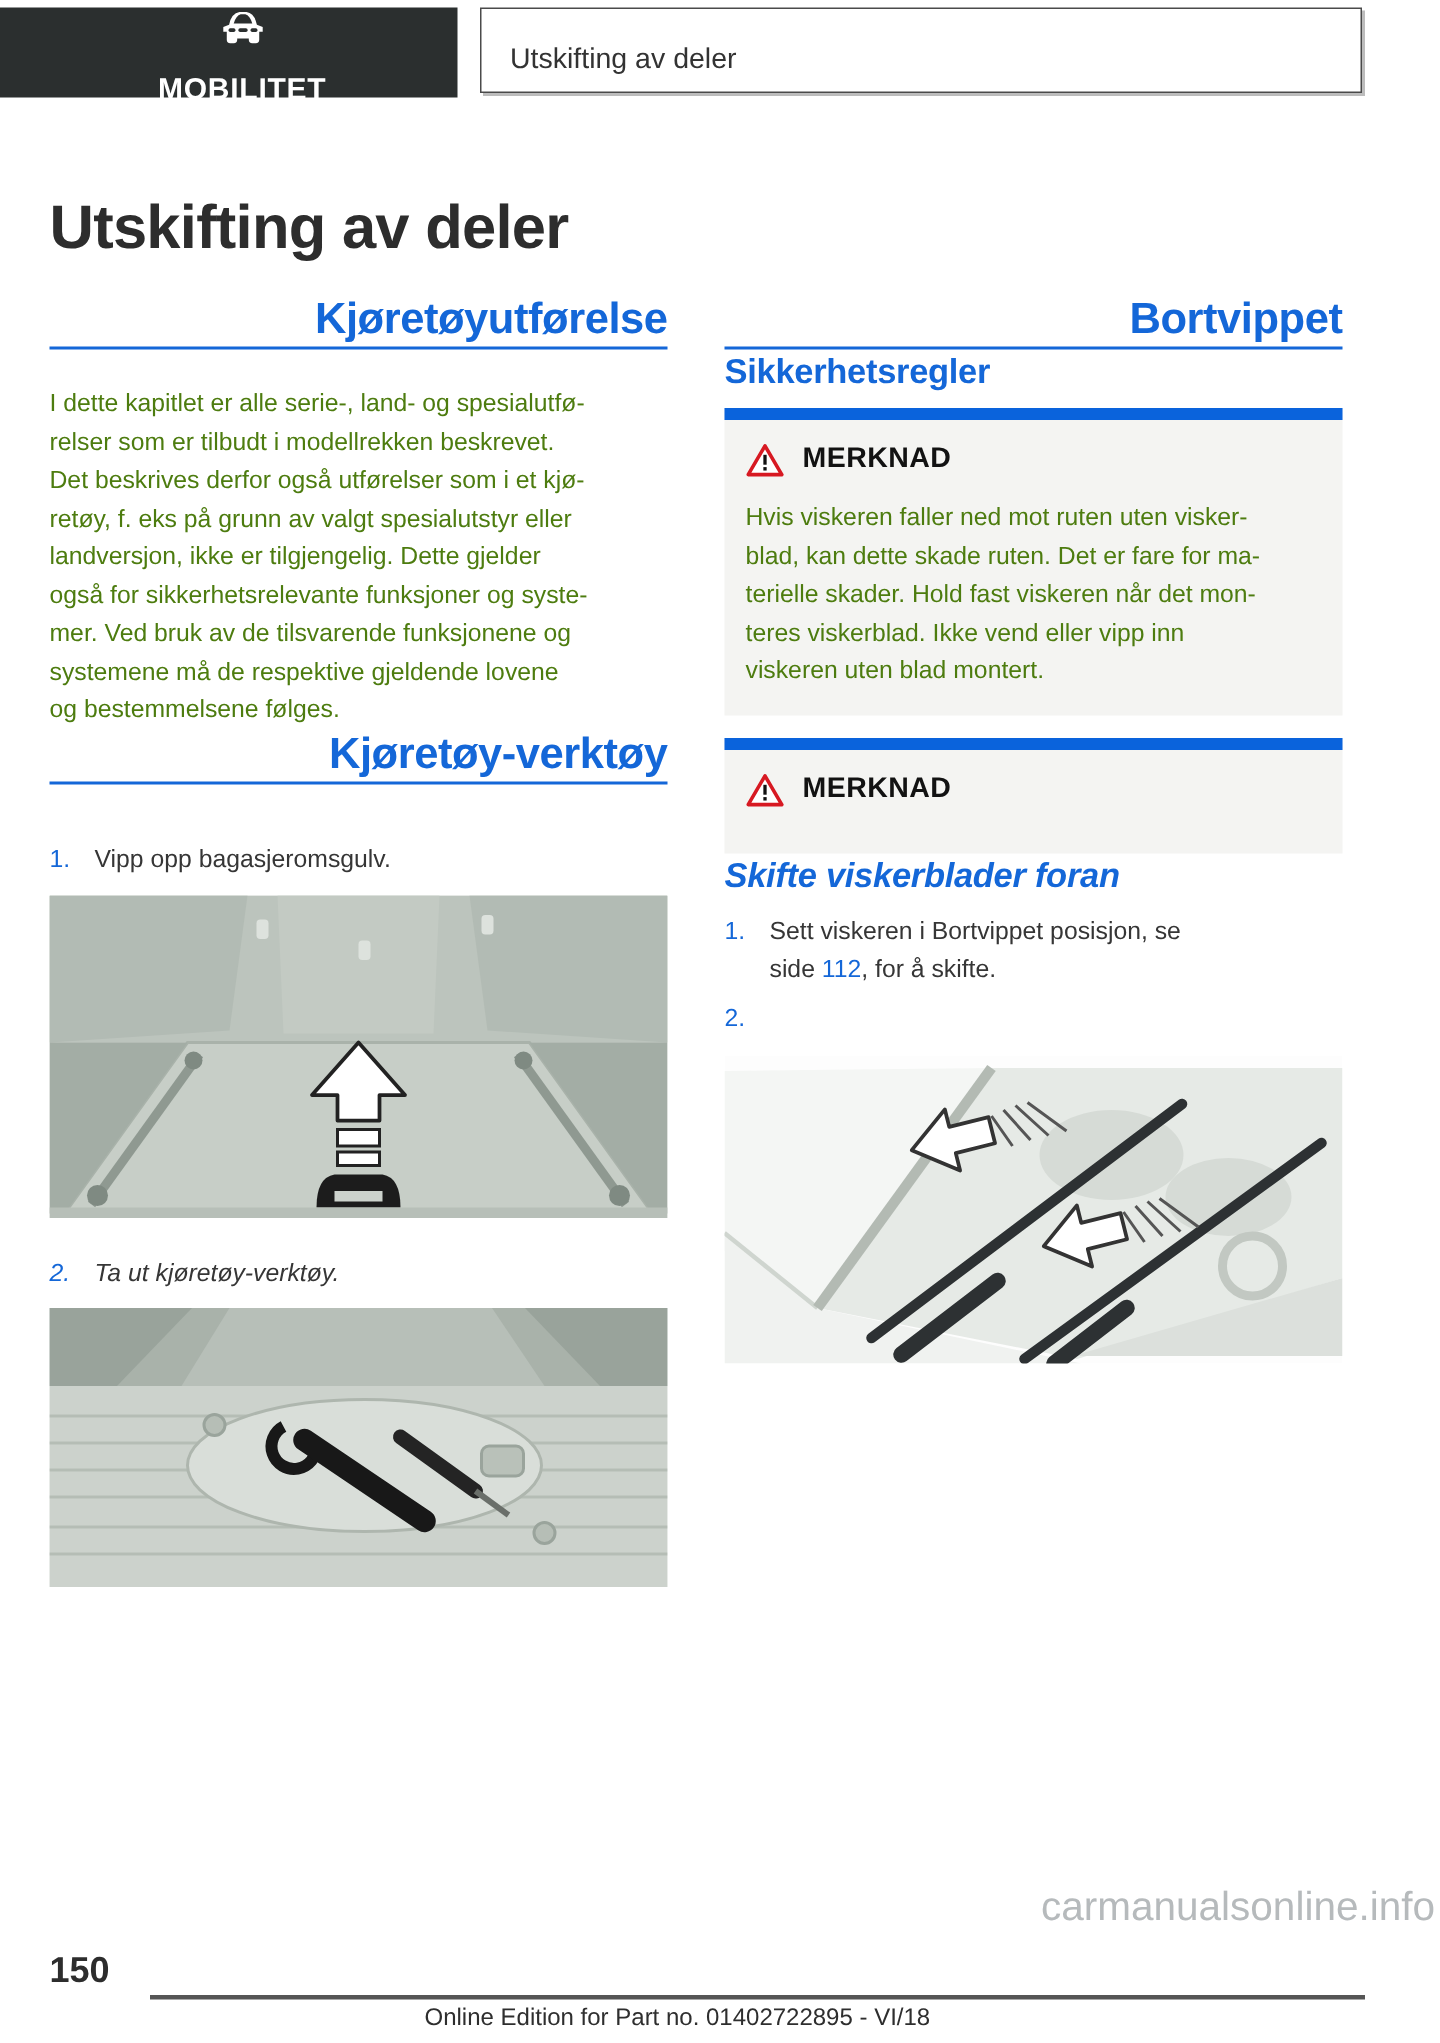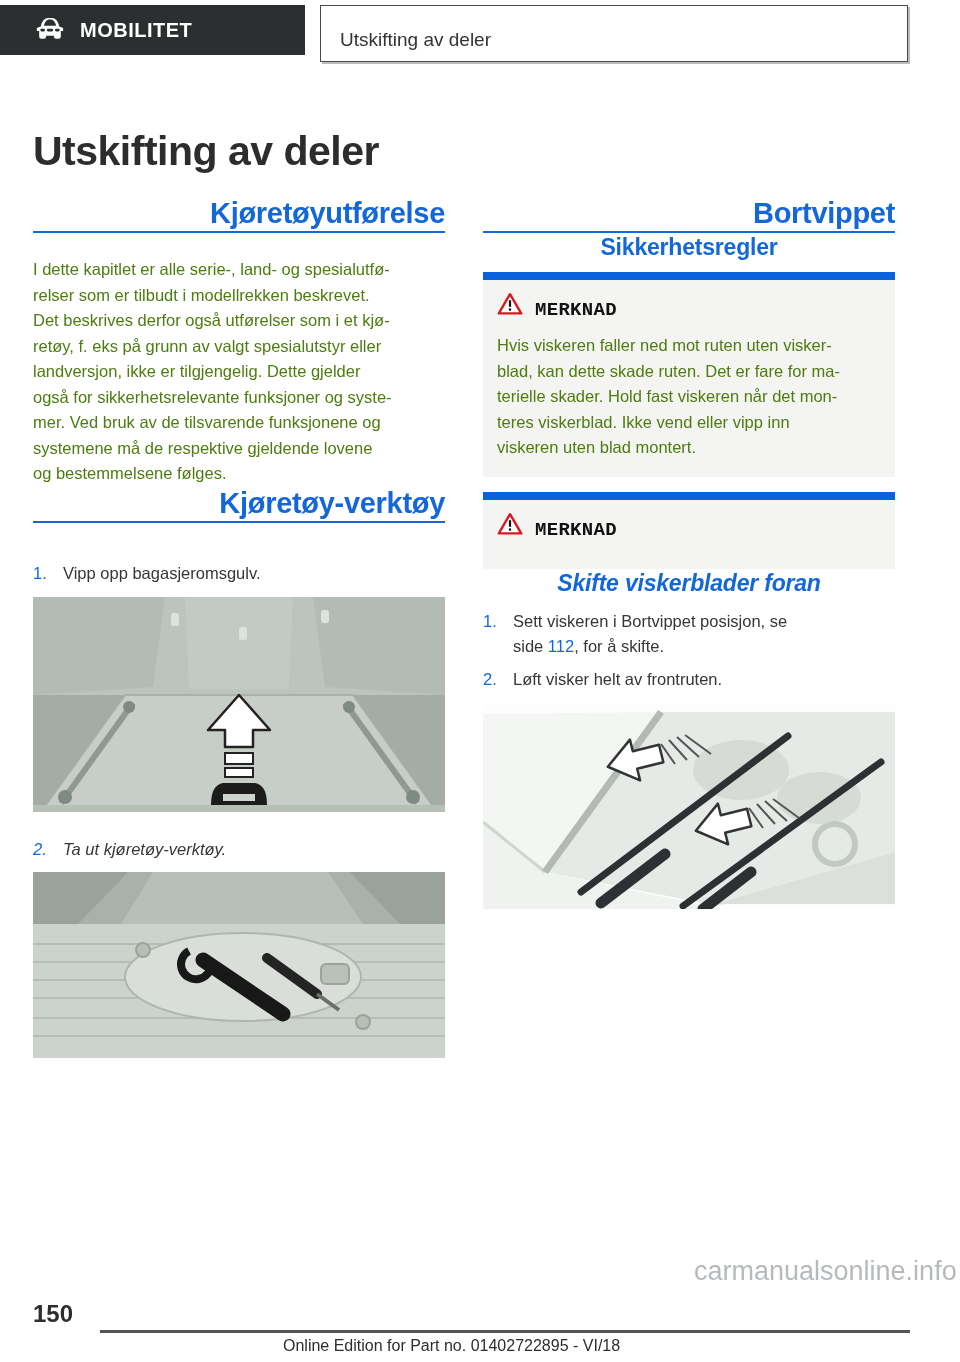--- a/index.html
+++ b/index.html
@@ -4,23 +4,24 @@
 <style>
   * { box-sizing: border-box; }
   html,body { margin:0; padding:0; }
   body {
     width:960px; height:1362px; position:relative; overflow:hidden;
     background:#ffffff; color:#363636;
     font-family:"Liberation Sans", sans-serif;
   }
   
   .badge {
-    position:absolute; left:0; top:5px; width:305px; height:50px;
+    position:absolute; left:0; top:5px; width:305px; height:60px;
     background:#2b2f2f; display:flex; align-items:center; gap:13px;
-    padding-left:33px;
+    padding-left:18px;
+    flex-direction:column;
   }
   .badge-label { color:#fff; font-size:20px; font-weight:700; letter-spacing:.5px; }
   .chapter-box {
     position:absolute; left:320px; top:5px; width:588px; height:57px;
     background:#fff; border:1px solid #4a4a4a; box-shadow:2px 2px 0 #bcbcbc;
     display:flex; align-items:center; padding:12px 0 0 19px;
   }
   .chapter-title { font-size:19px; color:#333; }
   
   .page-title {
@@ -33,38 +34,38 @@
   .col-left  { left:33px; }
   .col-right { left:483px; }
   h2.sec {
     margin:0; font-size:29px; line-height:32px; font-weight:700;
     color:#1467d8; border-bottom:2px solid #1467d8; padding-bottom:2px;
     letter-spacing:-0.3px;
     text-align:right;
   }
   h3.sub {
     margin:0; font-size:23px; line-height:28px; font-weight:700;
-    color:#1467d8; letter-spacing:-0.2px;text-align:center;
+    color:#1467d8; letter-spacing:-0.2px;
   }
   .body-text {
     font-size:16.5px; line-height:25.5px; color:#4d7c0f; white-space:pre-line;
   }
   p.lead { margin:24px 0 0 0; }
   .step { display:flex; }
   .step-num { flex:0 0 30px; color:#1467d8; font-size:16.5px; line-height:25.5px; }
   .step-text { font-size:16.5px; line-height:25.5px; color:#363636; white-space:pre-line; }
   .inline-link { color:#1467d8; text-decoration:none; cursor:pointer; }
   figure { margin:0; }
   figure svg { display:block; }
   
   .notice {
     background:#f4f4f2; border-top:8px solid #0a63dc;
     padding:15px 12px 16px 14px;
   }
-  .notice-head { display:flex; align-items:flex-end; gap:12px; margin-bottom:12px; height:26px;font-family:Liberation Mono, monospace; }
+  .notice-head { display:flex; align-items:flex-start; gap:12px; margin-bottom:12px; height:26px; }
   .notice-label { font-size:19px; font-weight:700; color:#121212; letter-spacing:.3px; }
   
   .mt7  { margin-top:7px; }  .mt9  { margin-top:9px; }
   .mt11 { margin-top:11px; } .mt12 { margin-top:12px; }
   .mt15 { margin-top:15px; } .mt25 { margin-top:25px;font-style:italic; }
   .mt30 { margin-top:30px; } .mt37 { margin-top:37px; }
   .mt38 { margin-top:38px; }
   
   .page-num { position:absolute; left:33px; top:1300px; font-size:24px; font-weight:700; color:#2d2d2d; }
   .footer-line { position:absolute; left:100px; top:1330px; width:810px; height:3px; background:#555; }
@@ -211,21 +212,20 @@
   <h3 class="sub mt25">Skifte viskerblader foran</h3>
 
   <div class="step mt12">
     <span class="step-num">1.</span>
     <span class="step-text"><span>Sett viskeren i Bortvippet posisjon, se
 side </span><a class="inline-link">112</a><span>, for å skifte.</span></span>
   </div>
 
   <div class="step mt7">
     <span class="step-num">2.</span>
-    <span class="step-text">Løft visker helt av frontruten.</span>
   </div>
 
   <figure class="mt12">
     <svg width="412" height="205" viewBox="0 0 412 205" aria-hidden="true">
       <rect width="412" height="205" fill="#fdfdfd"></rect>
       <polygon points="0,10 178,8 62,168 0,130" fill="#f4f6f4"></polygon>
       <polygon points="62,168 178,8 412,8 412,148 235,202" fill="#e6eae6"></polygon>
       <polygon points="0,205 0,118 62,168 238,205" fill="#f0f2f0"></polygon>
       <line x1="0" y1="118" x2="62" y2="168" stroke="#cfd5cf" stroke-width="3"></line>
       <line x1="62" y1="168" x2="178" y2="8" stroke="#b3bab3" stroke-width="7"></line>

